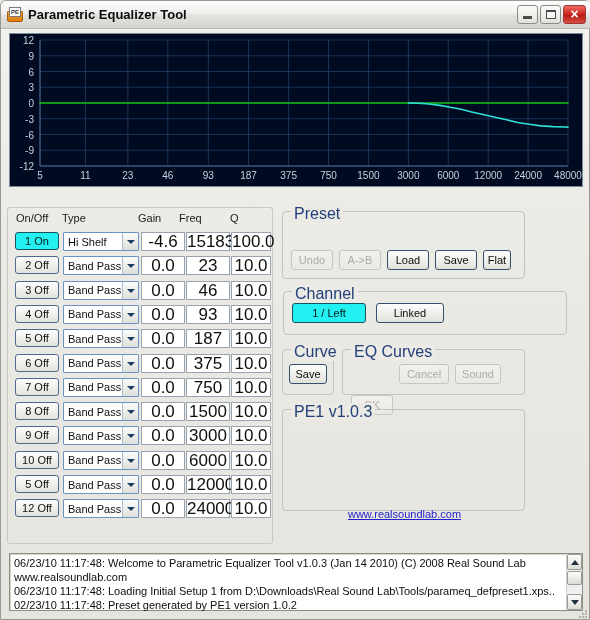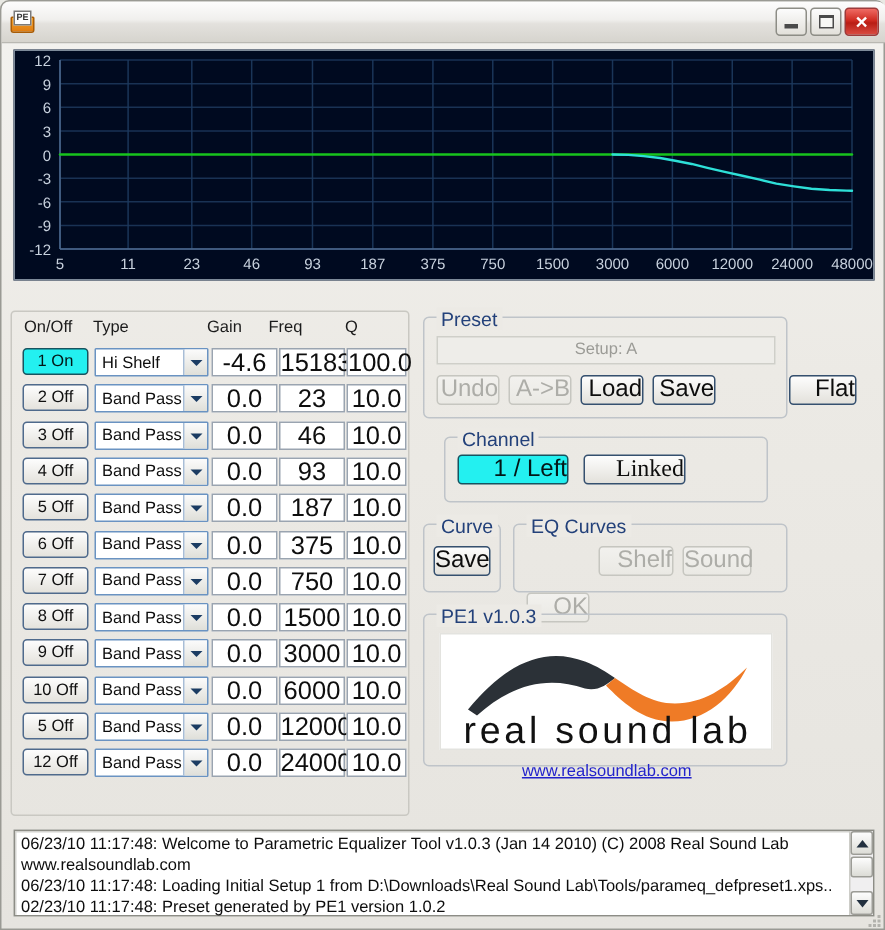--- a/index.html
+++ b/index.html
@@ -132,50 +132,50 @@
     font-size:17px;line-height:17px;text-align:center;color:#0e0e0e;
   }
   .cell.gain{left:133px;width:44px;}
   .cell.freq{left:178px;width:44px;}
   .cell.q{left:223px;width:40px;}
 
   
   .gbox{position:absolute;box-sizing:border-box;border:1px solid #bfc4c9;border-radius:4px;}
   .gbox > .glabel{
     position:absolute;left:8px;top:-7px;background:#eceae5;padding:0 3px;
-    font-size:13px;color:#23417a;white-space:nowrap;
+    font-size:16px;color:#23417a;white-space:nowrap;
   }
   
   #preset-box{left:281px;top:182px;width:243px;height:68px;}
   #preset-field{
     position:absolute;left:8px;top:12px;width:226px;height:19px;box-sizing:border-box;
     border:1px solid #cfcfc9;background:#edecE8;background:#eeede9;
     font-size:11px;line-height:17px;text-align:center;color:#9b9b96;
   }
   .btn{
     position:absolute;box-sizing:border-box;height:20px;
     border:1px solid #35506f;border-radius:3px;
     background:linear-gradient(to bottom,#fdfdfd,#e3e1db);
-    font-size:16px;line-height:18px;text-align:right;color:#0d0d0d;
+    font-size:11px;line-height:18px;text-align:center;color:#0d0d0d;
     cursor:default;
   }
   .btn.disabled{
     border:1px solid #c6c6c0;color:#adada8;
     background:linear-gradient(to bottom,#f2f1ee,#eae9e4);
   }
   .btn.cyan{background:#23f0f0;border:1px solid #17535f;color:#031616;}
   #btn-undo{left:8px;top:38px;width:42px;}
   #btn-ab{left:56px;top:38px;width:42px;}
   #btn-load{left:104px;top:38px;width:42px;}
   #btn-save-preset{left:152px;top:38px;width:42px;}
-  #btn-flat{left:200px;top:38px;width:45px;margin-left:43px;}
-  
-  #channel-box{left:295px;top:262px;width:216px;height:44px;}
+  #btn-flat{left:200px;top:38px;width:28px;}
+  
+  #channel-box{left:282px;top:262px;width:284px;height:44px;}
   #btn-chan{left:8px;top:11px;width:74px;}
-  #btn-linked{left:92px;top:11px;width:68px;font-family:Liberation Serif, serif;}
+  #btn-linked{left:92px;top:11px;width:68px;}
   
   #curve-box{left:281px;top:320px;width:52px;height:46px;}
   #btn-curve-save{left:6px;top:14px;width:38px;}
   
   #eqcurves-box{left:341px;top:320px;width:183px;height:46px;}
   #btn-ok{left:8px;top:14px;width:42px;margin-top:31px;}
   #btn-cancel{left:56px;top:14px;width:50px;}
   #btn-apply{left:112px;top:14px;width:46px;}
   
   #pe1-box{left:281px;top:380px;width:243px;height:102px;}
@@ -229,20 +229,21 @@
 </head>
 <body>
 
 <div id="window">
 
   <div id="titlebar">
     <div id="app-icon">
       <div class="folder"></div>
       <div class="page">PE</div>
     </div>
+    <div id="title-text">Parametric Equalizer Tool</div>
     <div id="win-buttons">
       <div class="win-btn">
           <span class="glyph-min"></span>
         </div>
       <div class="win-btn">
           <span class="glyph-max"></span>
         </div>
       <div class="win-btn close">
           <span class="glyph-x">×</span>
         </div>
@@ -434,21 +435,20 @@
             </div>
             <div class="cell gain">0.0</div>
             <div class="cell freq">24000</div>
             <div class="cell q">10.0</div>
           </div>
         </div>
     </div>
 
     <div id="preset-box" class="gbox">
       <span class="glabel">Preset</span>
-      <div id="preset-field">Setup: A</div>
       <div id="btn-undo" class="btn disabled">Undo</div>
       <div id="btn-ab" class="btn disabled">A-&gt;B</div>
       <div id="btn-load" class="btn">Load</div>
       <div id="btn-save-preset" class="btn">Save</div>
       <div id="btn-flat" class="btn">Flat</div>
     </div>
 
     <div id="channel-box" class="gbox">
       <span class="glabel">Channel</span>
       <div id="btn-chan" class="btn cyan">1 / Left</div>
@@ -456,35 +456,26 @@
     </div>
 
     <div id="curve-box" class="gbox">
       <span class="glabel">Curve</span>
       <div id="btn-curve-save" class="btn">Save</div>
     </div>
 
     <div id="eqcurves-box" class="gbox">
       <span class="glabel">EQ Curves</span>
       <div id="btn-ok" class="btn disabled">OK</div>
-      <div id="btn-cancel" class="btn disabled">Shelf</div>
+      <div id="btn-cancel" class="btn disabled">Cancel</div>
       <div id="btn-apply" class="btn disabled">Sound</div>
     </div>
 
     <div id="pe1-box" class="gbox">
       <span class="glabel">PE1 v1.0.3</span>
-      <div id="logo-card">
-        <svg width="222" height="78" viewBox="0 0 222 78">
-          <path id="logo-dark" d="M18 50 C 44 18, 70 8, 96 18 C 104 21, 110 25, 116 29
-                                   C 110 34, 104 38, 96 36 C 70 27, 46 34, 24 54 Z" fill="#2b3137"></path>
-          <path id="logo-orange" d="M116 29 C 128 37, 140 46, 156 46 C 174 46, 190 36, 204 22
-                                     C 194 42, 176 58, 154 58 C 134 58, 120 44, 110 34 Z" fill="#ef7b26"></path>
-          <text id="logo-word" x="111" y="72" text-anchor="middle" font-family="'Liberation Sans', sans-serif" font-size="25" letter-spacing="2.5" fill="#111111">real sound lab</text>
-        </svg>
-      </div>
       <div id="logo-link">www.realsoundlab.com</div>
     </div>
 
     <div id="log-box">
       <div id="log-text">
           <div>06/23/10 11:17:48: Welcome to Parametric Equalizer Tool v1.0.3 (Jan 14 2010) (C) 2008 Real Sound Lab</div>
           <div>www.realsoundlab.com</div>
           <div>06/23/10 11:17:48: Loading Initial Setup 1 from D:\Downloads\Real Sound Lab\Tools/parameq_defpreset1.xps...</div>
           <div>02/23/10 11:17:48: Preset generated by PE1 version 1.0.2</div>
         </div>

